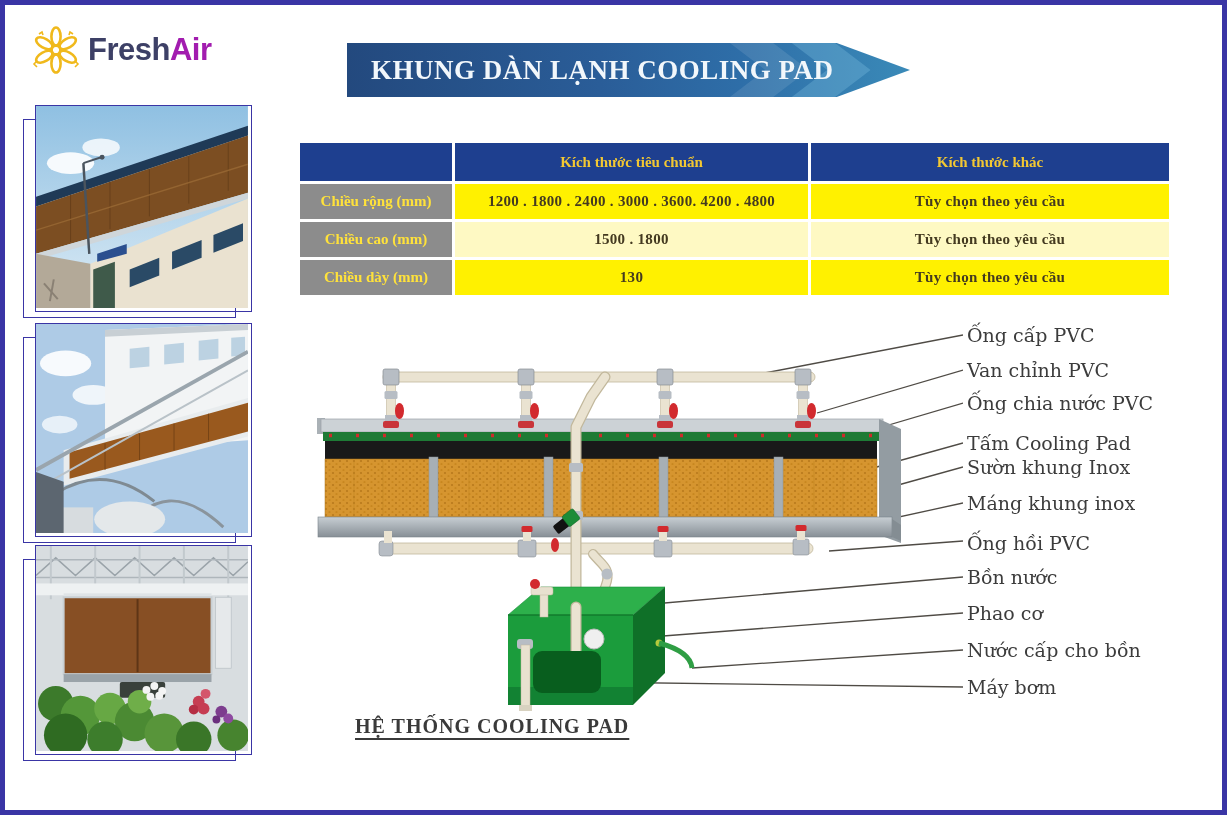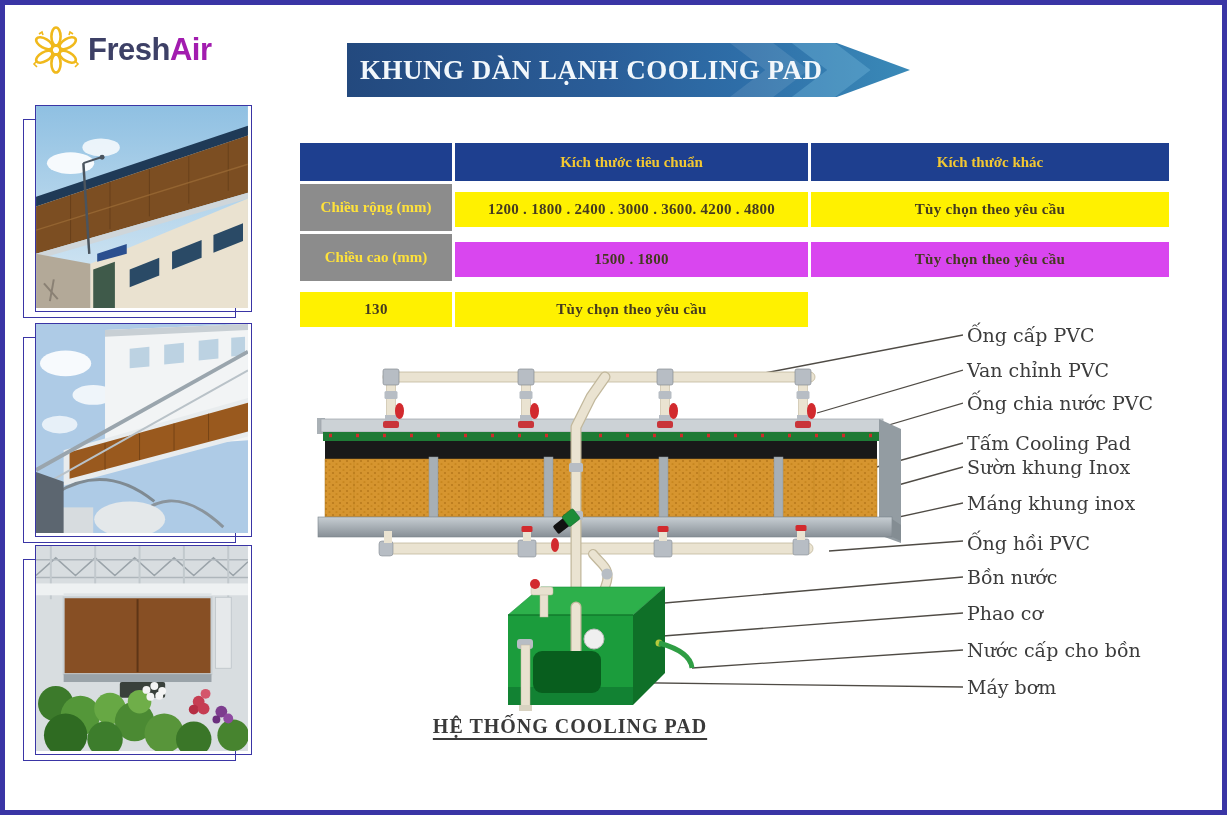--- a/index.html
+++ b/index.html
@@ -19,52 +19,52 @@
     background:linear-gradient(90deg,#23497e 0%,#2a5d98 45%,#2e6ea8 70%,#3a8ab8 100%);
     clip-path:polygon(0 0, 87% 0, 100% 50%, 87% 100%, 0 100%);
     display:flex; align-items:center;
   }
   .banner .chev{position:absolute; top:0; height:100%; width:14%;
     clip-path:polygon(0 0,55% 0,100% 50%,55% 100%,0 100%,45% 50%);}
   .chev.c1{left:68%; background:rgba(255,255,255,0.10);}
   .chev.c2{left:79%; background:rgba(140,205,235,0.28);}
   .banner-title{
     position:relative; z-index:2; color:#f2f7fb; font-weight:bold; font-size:27px;
-    letter-spacing:0.5px; padding-left:13px; white-space:nowrap;
+    letter-spacing:0.5px; padding-left:24px; white-space:nowrap;
   }
   
   .photo-frame{position:absolute; border:1.5px solid #3a35a5; background:#fff; z-index:1;}
   .photo-frame::after{
     content:""; position:absolute; left:-13px; top:13px;
     width:calc(100% - 4px); height:calc(100% - 8px);
     border:1.5px solid #3a35a5; z-index:-1;
   }
   .photo-frame svg{display:block;}
   .pf1{left:30px; top:100px; width:215px; height:205px;}
   .pf2{left:30px; top:318px; width:215px; height:212px;}
   .pf3{left:30px; top:540px; width:215px; height:208px;}
   
   .spec-table{
     position:absolute; left:295px; top:138px;
     display:grid; grid-template-columns:152px 353px 358px; gap:3px;
   }
   .cell{display:flex; align-items:center; justify-content:center; text-align:left;font-family:Liberation Serif, serif;}
   .c-head{height:38px; background:#1e3f8f; color:#f3c832; font-weight:bold; font-size:15px;}
-  .c-label{height:47px; background:#8c8c8c; color:#ffe23a; font-weight:bold; font-size:15px;}
-  .c-val{height:35px; color:#443a20; font-weight:600; font-size:15px; letter-spacing:0.3px;margin-top:8px;}
+  .c-label{height:35px; background:#8c8c8c; color:#ffe23a; font-weight:bold; font-size:15px;}
+  .c-val{height:35px; color:#443a20; font-weight:600; font-size:15px; letter-spacing:0.3px;}
   .bg-yellow{background:#fff100;}
-  .bg-orange{background:#d946ef;}
+  .bg-orange{background:#fef9c3;}
   
   .diagram-svg{position:absolute; left:298px; top:310px; width:660px; height:400px;}
   .dlabel{
     position:absolute; left:962px; white-space:nowrap;
     font-family:"DejaVu Serif", serif; font-size:19px; color:#3c3c3c; line-height:24px;text-align:right;
   }
   .caption{
-    position:absolute; left:350px; top:710px; width:430px; text-align:center;
+    position:absolute; left:350px; top:710px; width:430px; 
     font-size:20px; font-weight:600; letter-spacing:1px; color:#3a3a3a;
     text-decoration:underline; text-underline-offset:5px;
   }
 </style>
 </head>
 <body>
 
 <div class="page">
 
   <div class="logo">
@@ -225,20 +225,21 @@
     <div class="cell c-head">Kích thước khác</div>
 
     <div class="cell c-label">Chiều rộng (mm)</div>
     <div class="cell c-val bg-yellow">1200 . 1800 . 2400 . 3000 . 3600. 4200 . 4800</div>
     <div class="cell c-val bg-yellow">Tùy chọn theo yêu cầu</div>
 
     <div class="cell c-label">Chiều cao (mm)</div>
     <div class="cell c-val bg-orange">1500 . 1800</div>
     <div class="cell c-val bg-orange">Tùy chọn theo yêu cầu</div>
 
+    <div class="cell c-label">Chiều dày (mm)</div>
     <div class="cell c-val bg-yellow">130</div>
     <div class="cell c-val bg-yellow">Tùy chọn theo yêu cầu</div>
   </div>
 
   <svg class="diagram-svg" viewBox="0 0 660 400">
     <defs>
       <pattern id="padPattern" width="7" height="6" patternUnits="userSpaceOnUse">
         <rect width="7" height="6" fill="#d6952f"></rect>
         <circle cx="2" cy="2" r="1.1" fill="#b87a1c"></circle>
         <circle cx="5.5" cy="5" r="1.1" fill="#c8871f"></circle>

